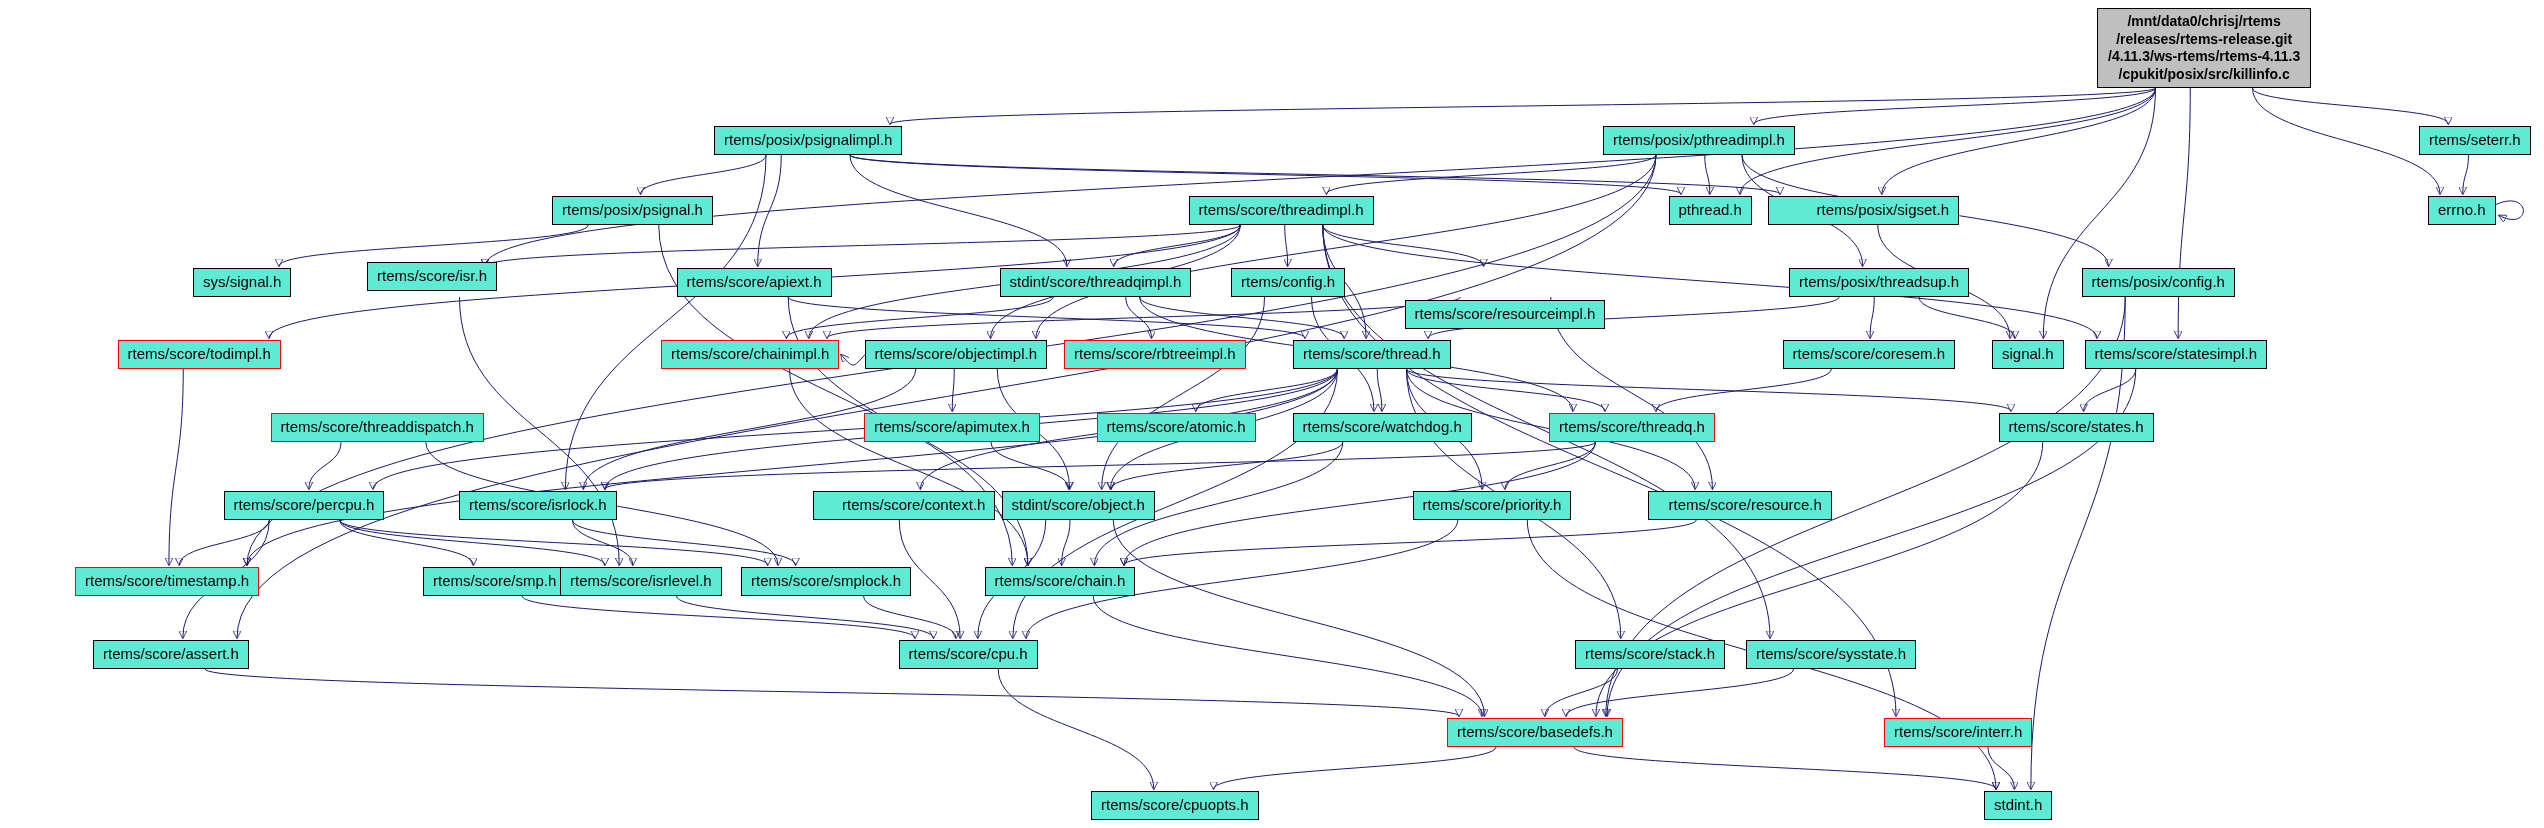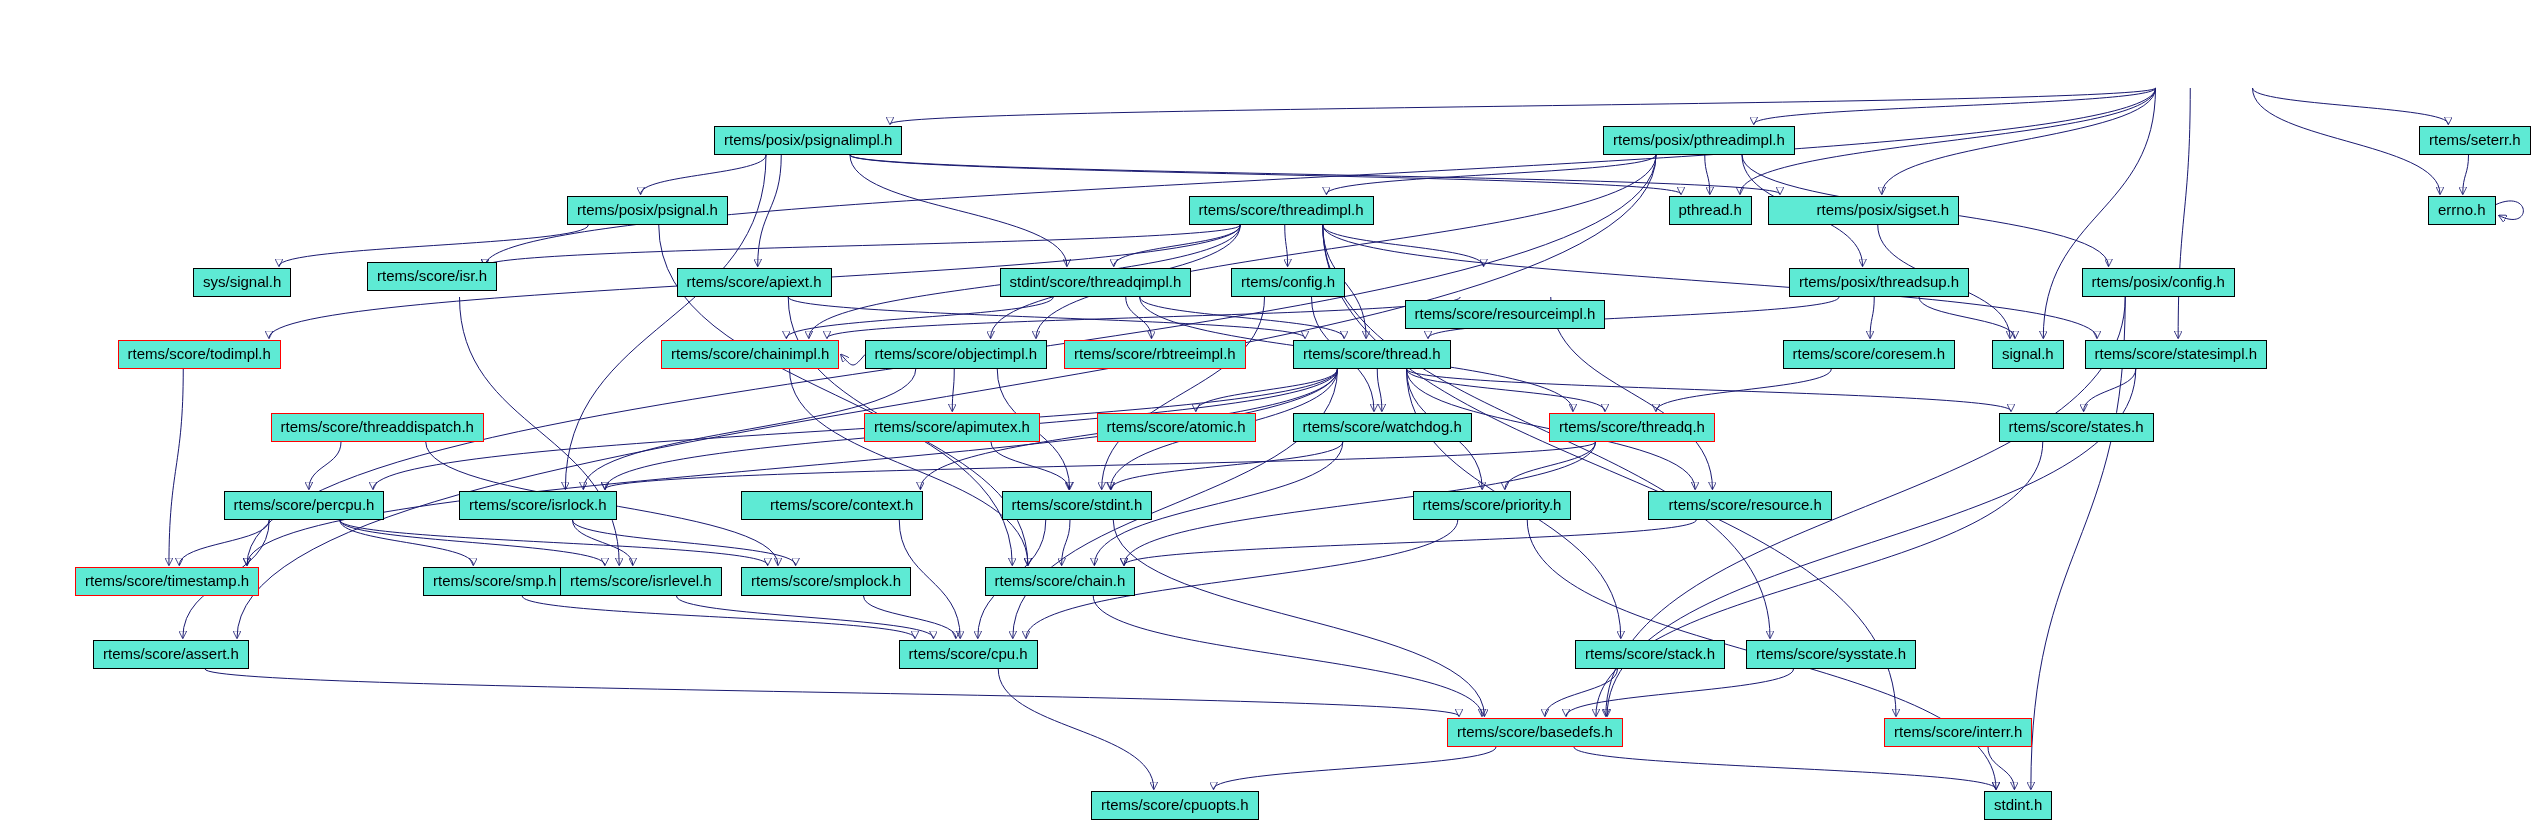--- a/index.html
+++ b/index.html
@@ -147,24 +147,30 @@
       <path d="M 1093.25 596 C 1093.25 656, 1481.99 656, 1481.99 716" stroke="#191970" marker-end="url(#arrowhead)"></path>
       <path d="M 205 669 C 205 692.5, 1459 692.5, 1459 716" stroke="#191970" marker-end="url(#arrowhead)"></path>
       <path d="M 1617.5 669 C 1617.5 692.5, 1544.9 692.5, 1544.9 716" stroke="#191970" marker-end="url(#arrowhead)"></path>
       <path d="M 1793.5 669 C 1793.5 692.5, 1566.02 692.5, 1566.02 716" stroke="#191970" marker-end="url(#arrowhead)"></path>
       <path d="M 998.25 669 C 998.25 729, 1153.79 729, 1153.79 789" stroke="#191970" marker-end="url(#arrowhead)"></path>
       <path d="M 1496 747 C 1496 768, 1213.52 768, 1213.52 789" stroke="#191970" marker-end="url(#arrowhead)"></path>
       <path d="M 1574 747 C 1574 768, 1996 768, 1996 789" stroke="#191970" marker-end="url(#arrowhead)"></path>
       <path d="M 1988 747 C 1988 768, 2014.4 768, 2014.4 789" stroke="#191970" marker-end="url(#arrowhead)"></path>
     </svg>
 
+<div class="node root" style="left: 2097px; top: 8px;">
+      <div>/mnt/data0/chrisj/rtems</div>
+      <div>/releases/rtems-release.git</div>
+      <div>/4.11.3/ws-rtems/rtems-4.11.3</div>
+      <div>/cpukit/posix/src/killinfo.c</div>
+    </div>
     <div class="node normal" style="left: 714px; top: 126px;">rtems/posix/psignalimpl.h</div>
     <div class="node normal" style="left: 1603px; top: 126px;">rtems/posix/pthreadimpl.h</div>
     <div class="node normal" style="left: 2419px; top: 126px;">rtems/seterr.h</div>
-    <div class="node normal" style="left: 567px; top: 196px;">rtems/posix/psignal.h</div>
+    <div class="node normal" style="left: 552px; top: 196px;">rtems/posix/psignal.h</div>
     <div class="node normal" style="left: 1188.5px; top: 196px;">rtems/score/threadimpl.h</div>
     <div class="node normal" style="left: 1668.5px; top: 196px;">pthread.h</div>
     <div class="node normal" style="left: 1767.5px; top: 196px; padding-left: 48px;">rtems/posix/sigset.h</div>
     <div class="node normal" style="left: 2428px; top: 196px;">errno.h</div>
     <div class="node normal" style="left: 193px; top: 268px;">sys/signal.h</div>
     <div class="node normal" style="left: 367px; top: 262px;">rtems/score/isr.h</div>
     <div class="node normal" style="left: 676.5px; top: 268px;">rtems/score/apiext.h</div>
     <div class="node normal" style="left: 999.5px; top: 268px;">stdint/score/threadqimpl.h</div>
     <div class="node normal" style="left: 1231px; top: 268px;">rtems/config.h</div>
     <div class="node normal" style="left: 1404.5px; top: 268px; margin-top: 32px;">rtems/score/resourceimpl.h</div>
@@ -179,22 +185,22 @@
     <div class="node normal" style="left: 1992px; top: 340px;">signal.h</div>
     <div class="node normal" style="left: 2084.5px; top: 340px;">rtems/score/statesimpl.h</div>
     <div class="node truncated" style="left: 270.5px; top: 413px;">rtems/score/threaddispatch.h</div>
     <div class="node truncated" style="left: 864px; top: 413px;">rtems/score/apimutex.h</div>
     <div class="node truncated" style="left: 1096.5px; top: 413px;">rtems/score/atomic.h</div>
     <div class="node normal" style="left: 1292.5px; top: 413px;">rtems/score/watchdog.h</div>
     <div class="node truncated" style="left: 1549px; top: 413px;">rtems/score/threadq.h</div>
     <div class="node normal" style="left: 1998.5px; top: 413px;">rtems/score/states.h</div>
     <div class="node normal" style="left: 223.5px; top: 491px;">rtems/score/percpu.h</div>
     <div class="node normal" style="left: 459px; top: 491px;">rtems/score/isrlock.h</div>
-    <div class="node normal" style="left: 741px; top: 491px; padding-left: 28px;">rtems/score/context.h</div>
-    <div class="node normal" style="left: 1001.5px; top: 491px;">rtems/score/stdint.h</div>
+    <div class="node normal" style="left: 813px; top: 491px; padding-left: 28px;">rtems/score/context.h</div>
+    <div class="node normal" style="left: 1001.5px; top: 491px;">stdint/score/object.h</div>
     <div class="node normal" style="left: 1412.5px; top: 491px;">rtems/score/priority.h</div>
     <div class="node normal" style="left: 1647.5px; top: 491px; padding-left: 20px;">rtems/score/resource.h</div>
     <div class="node truncated" style="left: 75px; top: 567px;">rtems/score/timestamp.h</div>
     <div class="node normal" style="left: 423px; top: 567px;">rtems/score/smp.h</div>
     <div class="node normal" style="left: 560px; top: 567px;">rtems/score/isrlevel.h</div>
     <div class="node normal" style="left: 741px; top: 567px;">rtems/score/smplock.h</div>
     <div class="node normal" style="left: 984.5px; top: 567px;">rtems/score/chain.h</div>
     <div class="node normal" style="left: 93px; top: 640px;">rtems/score/assert.h</div>
     <div class="node normal" style="left: 898.5px; top: 640px;">rtems/score/cpu.h</div>
     <div class="node normal" style="left: 1575px; top: 640px;">rtems/score/stack.h</div>

